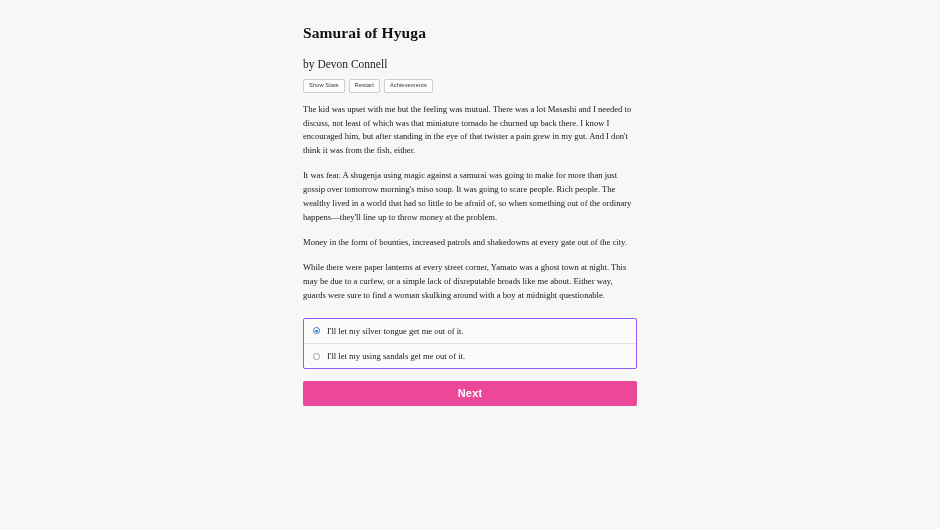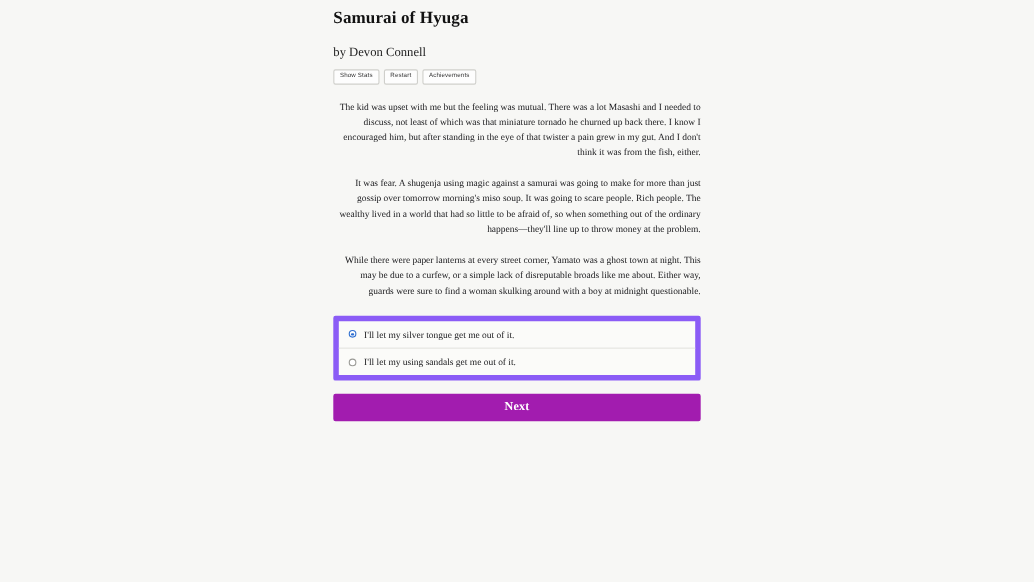--- a/index.html
+++ b/index.html
@@ -10,21 +10,21 @@
     width: 940px;
     height: 529px;
     background: #f7f7f5;
     font-family: "Liberation Serif", serif;
     color: #1a1a1a;
     overflow: hidden;
   }
   .page {
     width: 334px;
     margin: 0 auto;
-    padding-top: 8px;
+    padding-top: 24px;
   }
   .story-title {
     font-family: "Liberation Serif", serif;
     font-size: 15.5px;
     font-weight: bold;
     letter-spacing: 0.1px;
     margin: 0 0 9px 0;
     color: #111;
   }
   .story-author {
@@ -49,26 +49,26 @@
     border-radius: 2px;
     color: #333;
     cursor: pointer;
     white-space: nowrap;
     letter-spacing: 0.15px;
   }
   .story-text p {
     font-family: "Liberation Serif", serif;
     font-size: 8.6px;
     line-height: 1.62;
-    margin: 14px 0 11px 0;
+    margin: 4px 0 11px 0;
     color: #17171a;
-    text-align: right;
+    text-align: left;
   }
   .choices {
-    border: 5px solid #8b5cf6;
+    border: 1px solid #8b5cf6;
     border-radius: 2px;
     background: #fbfbf9;
     margin: 15px 0 12px 0;
   }
   .choice {
     display: flex;
     align-items: center;
     gap: 7px;
     padding: 7px 9px;
     border-bottom: 1px solid #e4e4e0;
@@ -104,23 +104,23 @@
   .choice-label {
     font-family: "Liberation Serif", serif;
     font-size: 8.6px;
     line-height: 1.2;
     color: #17171a;
   }
   .next-button {
     display: block;
     width: 100%;
     box-sizing: border-box;
-    background: #a21caf;
+    background: #ec4899;
     color: #ffffff;
-    font-family: Liberation Serif, serif;
+    font-family: Liberation Sans, sans-serif;
     font-size: 11px;
     font-weight: bold;
     padding: 6px 0 7px 0;
     border: none;
     border-radius: 2px;
     cursor: pointer;
     letter-spacing: 0.2px;
   }
 </style>
 </head>
@@ -133,20 +133,21 @@
 
   <div class="toolbar">
     <button class="toolbar-button">Show Stats</button>
     <button class="toolbar-button">Restart</button>
     <button class="toolbar-button">Achievements</button>
   </div>
 
   <div class="story-text">
     <p>The kid was upset with me but the feeling was mutual. There was a lot Masashi and I needed to discuss, not least of which was that miniature tornado he churned up back there. I know I encouraged him, but after standing in the eye of that twister a pain grew in my gut. And I don't think it was from the fish, either.</p>
     <p>It was fear. A shugenja using magic against a samurai was going to make for more than just gossip over tomorrow morning's miso soup. It was going to scare people. Rich people. The wealthy lived in a world that had so little to be afraid of, so when something out of the ordinary happens—they'll line up to throw money at the problem.</p>
+    <p>Money in the form of bounties, increased patrols and shakedowns at every gate out of the city.</p>
     <p>While there were paper lanterns at every street corner, Yamato was a ghost town at night. This may be due to a curfew, or a simple lack of disreputable broads like me about. Either way, guards were sure to find a woman skulking around with a boy at midnight questionable.</p>
   </div>
 
   <div class="choices">
     <label class="choice">
       <span class="radio selected"></span>
       <span class="choice-label">I'll let my silver tongue get me out of it.</span>
     </label>
     <label class="choice">
       <span class="radio"></span>

